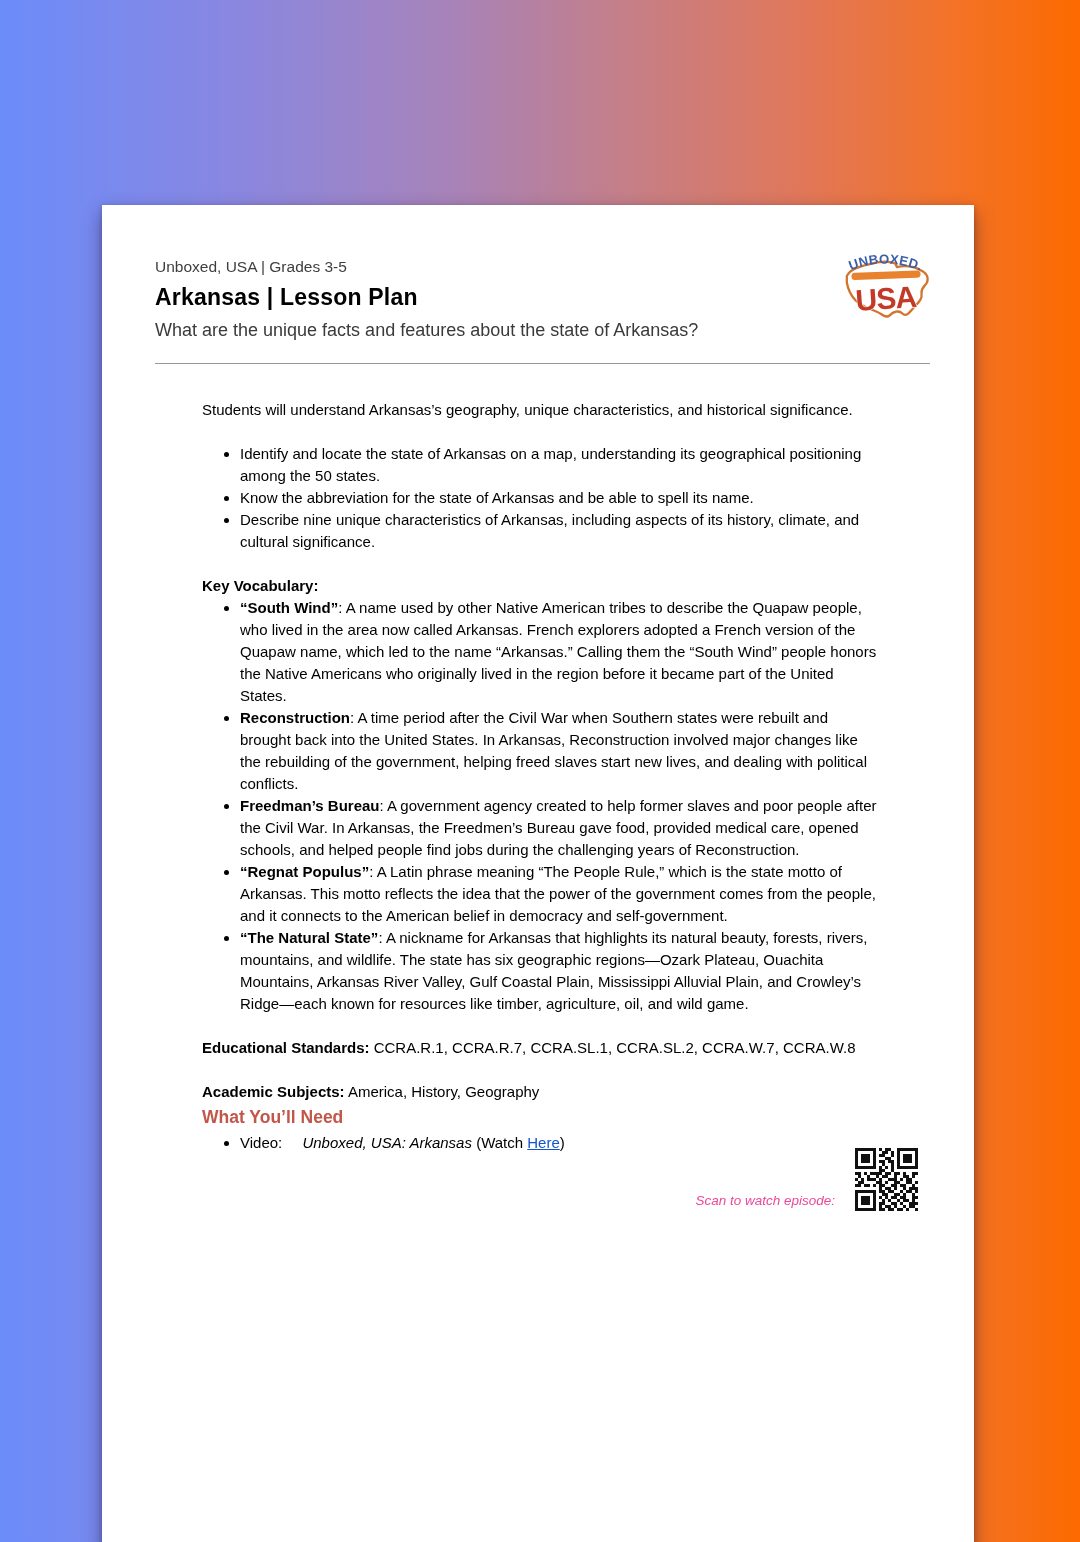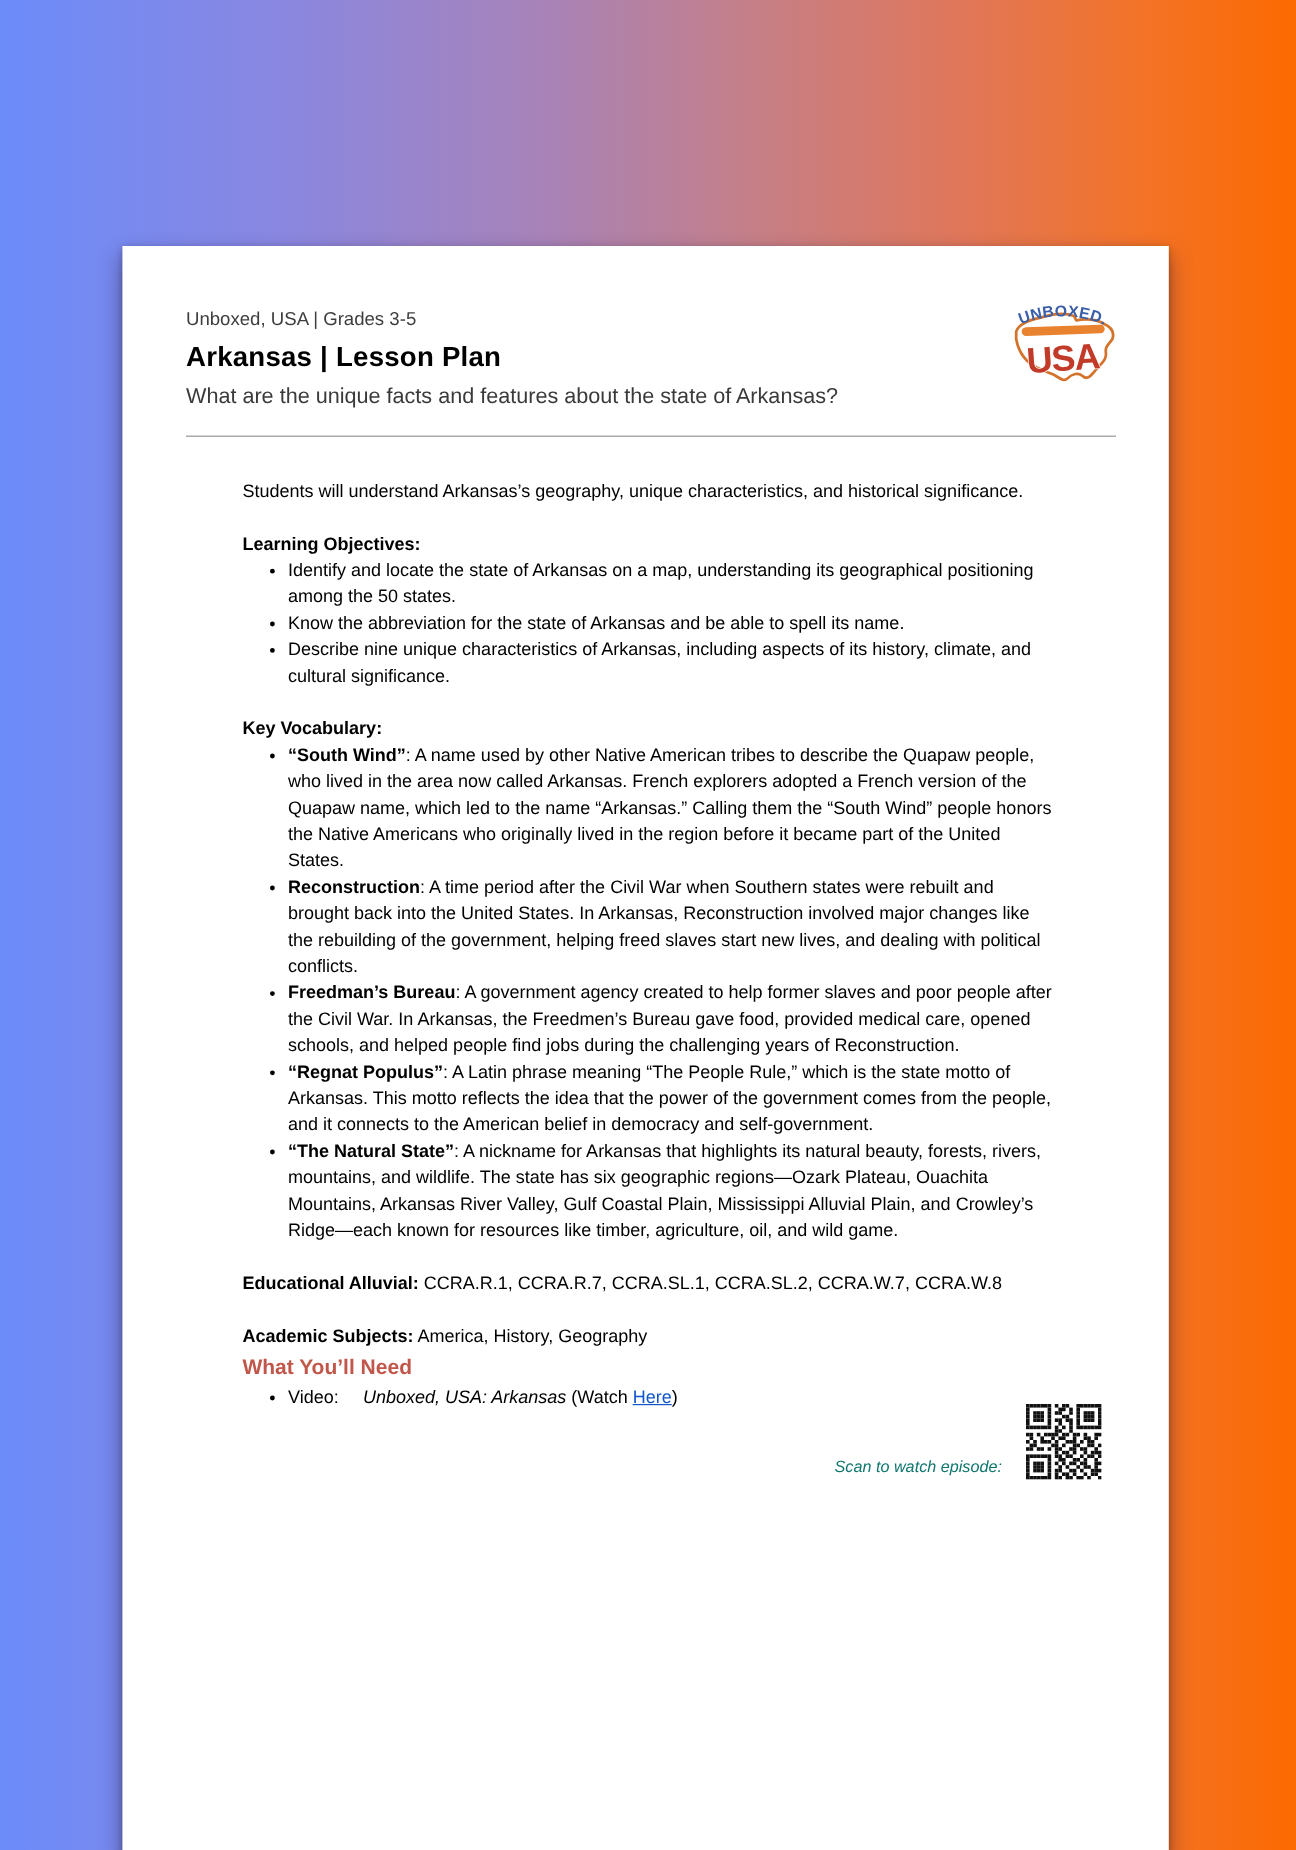--- a/index.html
+++ b/index.html
@@ -34,21 +34,21 @@
   ul.bullets li { line-height: 22px; }
   .inline-label { font-weight: 700; }
   .need-heading { font-size: 17.5px; font-weight: 700; color: #c1574a; margin: 3px 0 4px; }
   .video-title { font-style: italic; margin-left: 16px; }
   a.doc-link { color: #1155cc; text-decoration: underline; cursor: pointer; }
   
   .doc-footer {
     display: flex; justify-content: flex-end; align-items: flex-end;
     gap: 20px; padding-right: 56px; margin-top: -6px;
   }
-  .qr-caption { font-style: italic; font-size: 13.5px; color: #0f766e; padding-bottom: 3px; }
+  .qr-caption { font-style: italic; font-size: 13.5px; color: #ec4899; padding-bottom: 3px; }
   .qr-box { width: 63px; height: 63px; }
 </style>
 </head>
 <body>
 
 <div class="page">
 
   <header class="doc-header">
     <div class="eyebrow">Unboxed, USA | Grades 3-5</div>
     <h1 class="doc-title">Arkansas | Lesson Plan</h1>
@@ -66,37 +66,36 @@
       <text x="50" y="68" font-family="Liberation Sans, sans-serif" font-weight="bold" font-size="33" fill="#c23b28" stroke="#ffffff" stroke-width="1.2" paint-order="stroke" text-anchor="middle" letter-spacing="-1" transform="rotate(-4 50 60)">USA</text>
     </svg>
 
     <hr>
   </header>
 
   <main class="doc-main">
 
     <p class="para">Students will understand Arkansas’s geography, unique characteristics, and historical significance.</p>
 
-    <div class="section-heading">Learning Objectives:</div>
     <ul class="bullets">
       <li>Identify and locate the state of Arkansas on a map, understanding its geographical positioning among the 50 states.</li>
       <li>Know the abbreviation for the state of Arkansas and be able to spell its name.</li>
       <li>Describe nine unique characteristics of Arkansas, including aspects of its history, climate, and cultural significance.</li>
     </ul>
 
     <div class="section-heading">Key Vocabulary:</div>
     <ul class="bullets">
       <li><b>“South Wind”</b><span>: A name used by other Native American tribes to describe the Quapaw people, who lived in the area now called Arkansas. French explorers adopted a French version of the Quapaw name, which led to the name “Arkansas.” Calling them the “South Wind” people honors the Native Americans who originally lived in the region before it became part of the United States.</span></li>
       <li><b>Reconstruction</b><span>: A time period after the Civil War when Southern states were rebuilt and brought back into the United States. In Arkansas, Reconstruction involved major changes like the rebuilding of the government, helping freed slaves start new lives, and dealing with political conflicts.</span></li>
       <li><b>Freedman’s Bureau</b><span>: A government agency created to help former slaves and poor people after the Civil War. In Arkansas, the Freedmen’s Bureau gave food, provided medical care, opened schools, and helped people find jobs during the challenging years of Reconstruction.</span></li>
       <li><b>“Regnat Populus”</b><span>: A Latin phrase meaning “The People Rule,” which is the state motto of Arkansas. This motto reflects the idea that the power of the government comes from the people, and it connects to the American belief in democracy and self-government.</span></li>
       <li><b>“The Natural State”</b><span>: A nickname for Arkansas that highlights its natural beauty, forests, rivers, mountains, and wildlife. The state has six geographic regions—Ozark Plateau, Ouachita Mountains, Arkansas River Valley, Gulf Coastal Plain, Mississippi Alluvial Plain, and Crowley’s Ridge—each known for resources like timber, agriculture, oil, and wild game.</span></li>
     </ul>
 
-    <p class="para"><b class="inline-label">Educational Alluvial:</b> <span>CCRA.R.1, CCRA.R.7, CCRA.SL.1, CCRA.SL.2, CCRA.W.7, CCRA.W.8</span></p>
+    <p class="para"><b class="inline-label">Educational Standards:</b> <span>CCRA.R.1, CCRA.R.7, CCRA.SL.1, CCRA.SL.2, CCRA.W.7, CCRA.W.8</span></p>
 
     <p><b class="inline-label">Academic Subjects:</b> <span>America, History, Geography</span></p>
 
     <h2 class="need-heading">What You’ll Need</h2>
     <ul class="bullets tight">
       <li><span>Video:</span>
         <span class="video-title">Unboxed, USA: Arkansas</span>
         <span>(Watch</span>
         <a class="doc-link">Here</a><span>)</span></li>
     </ul>

